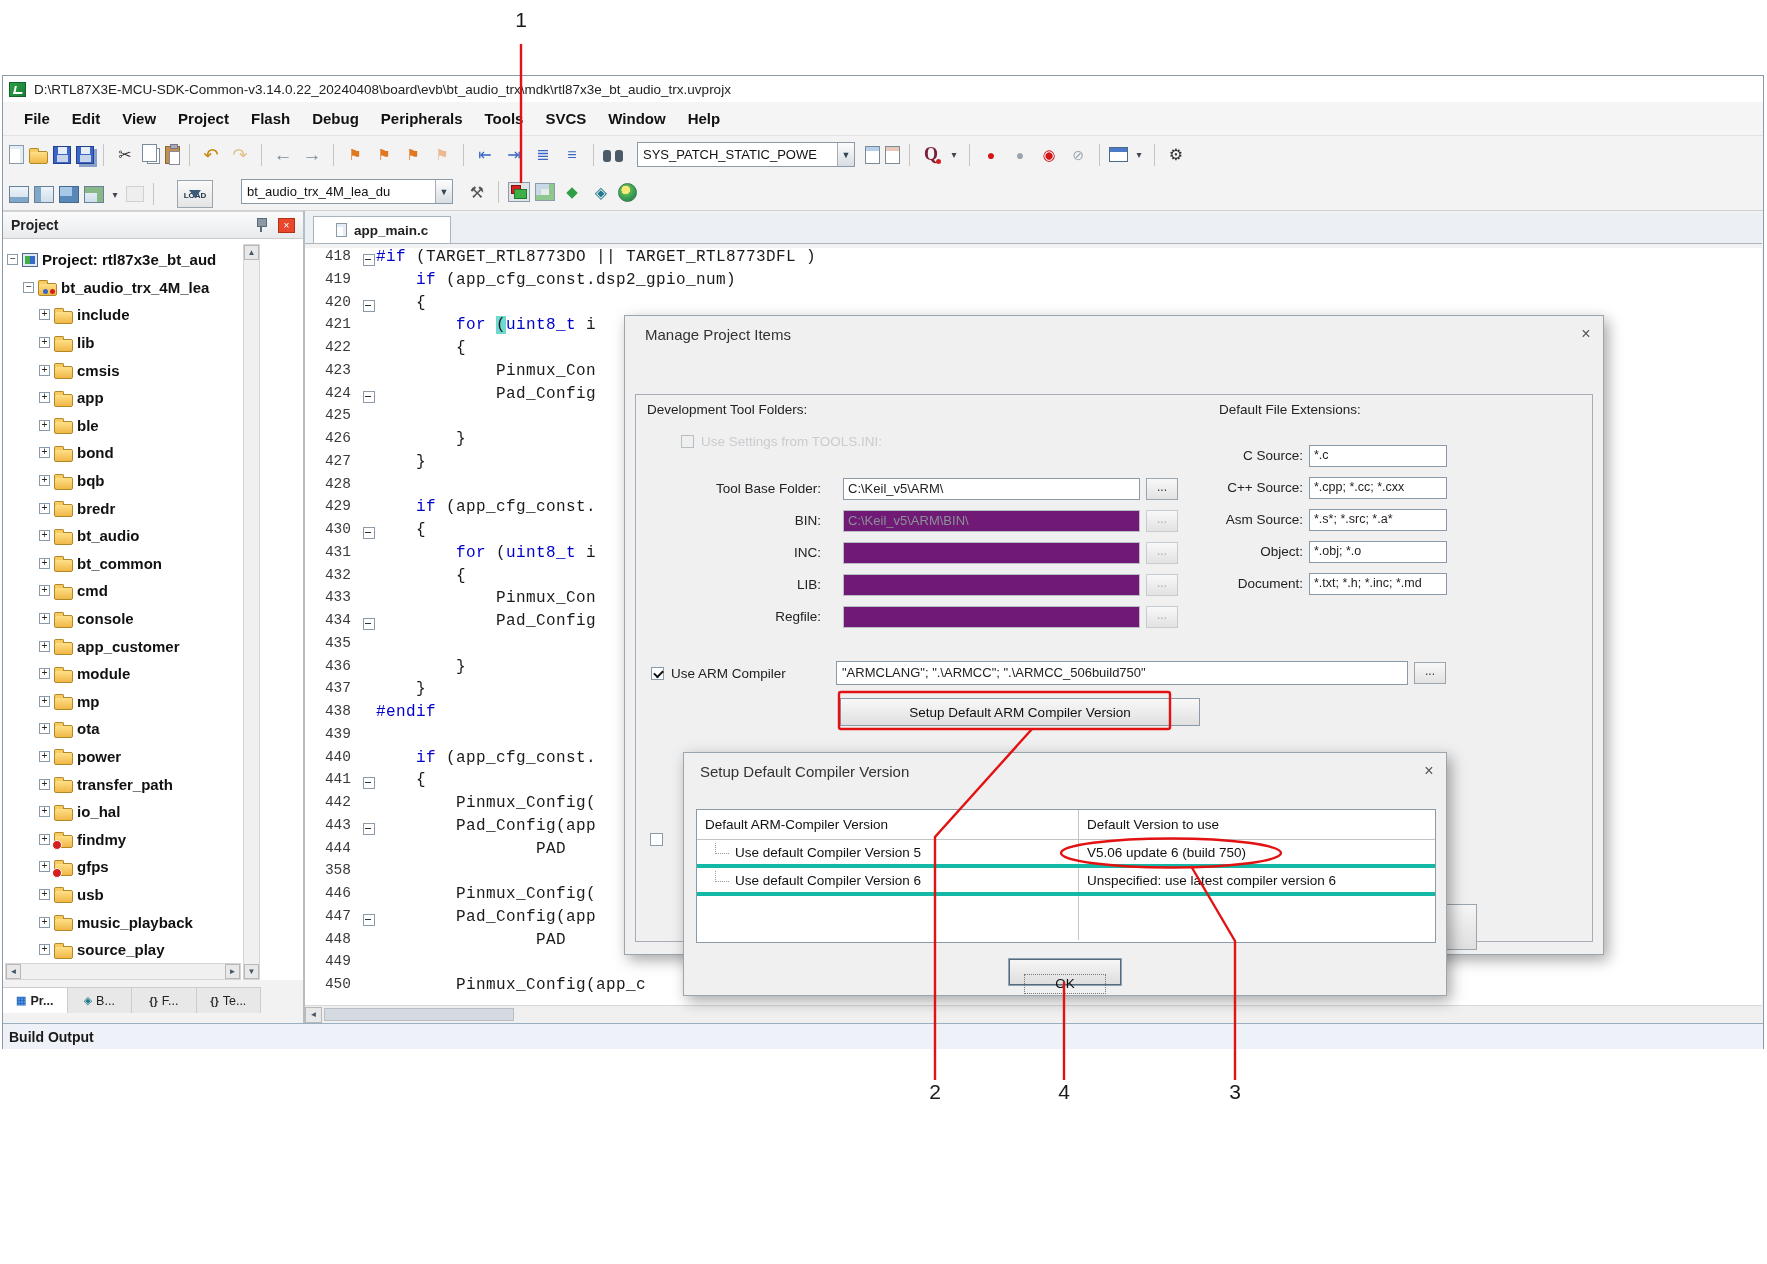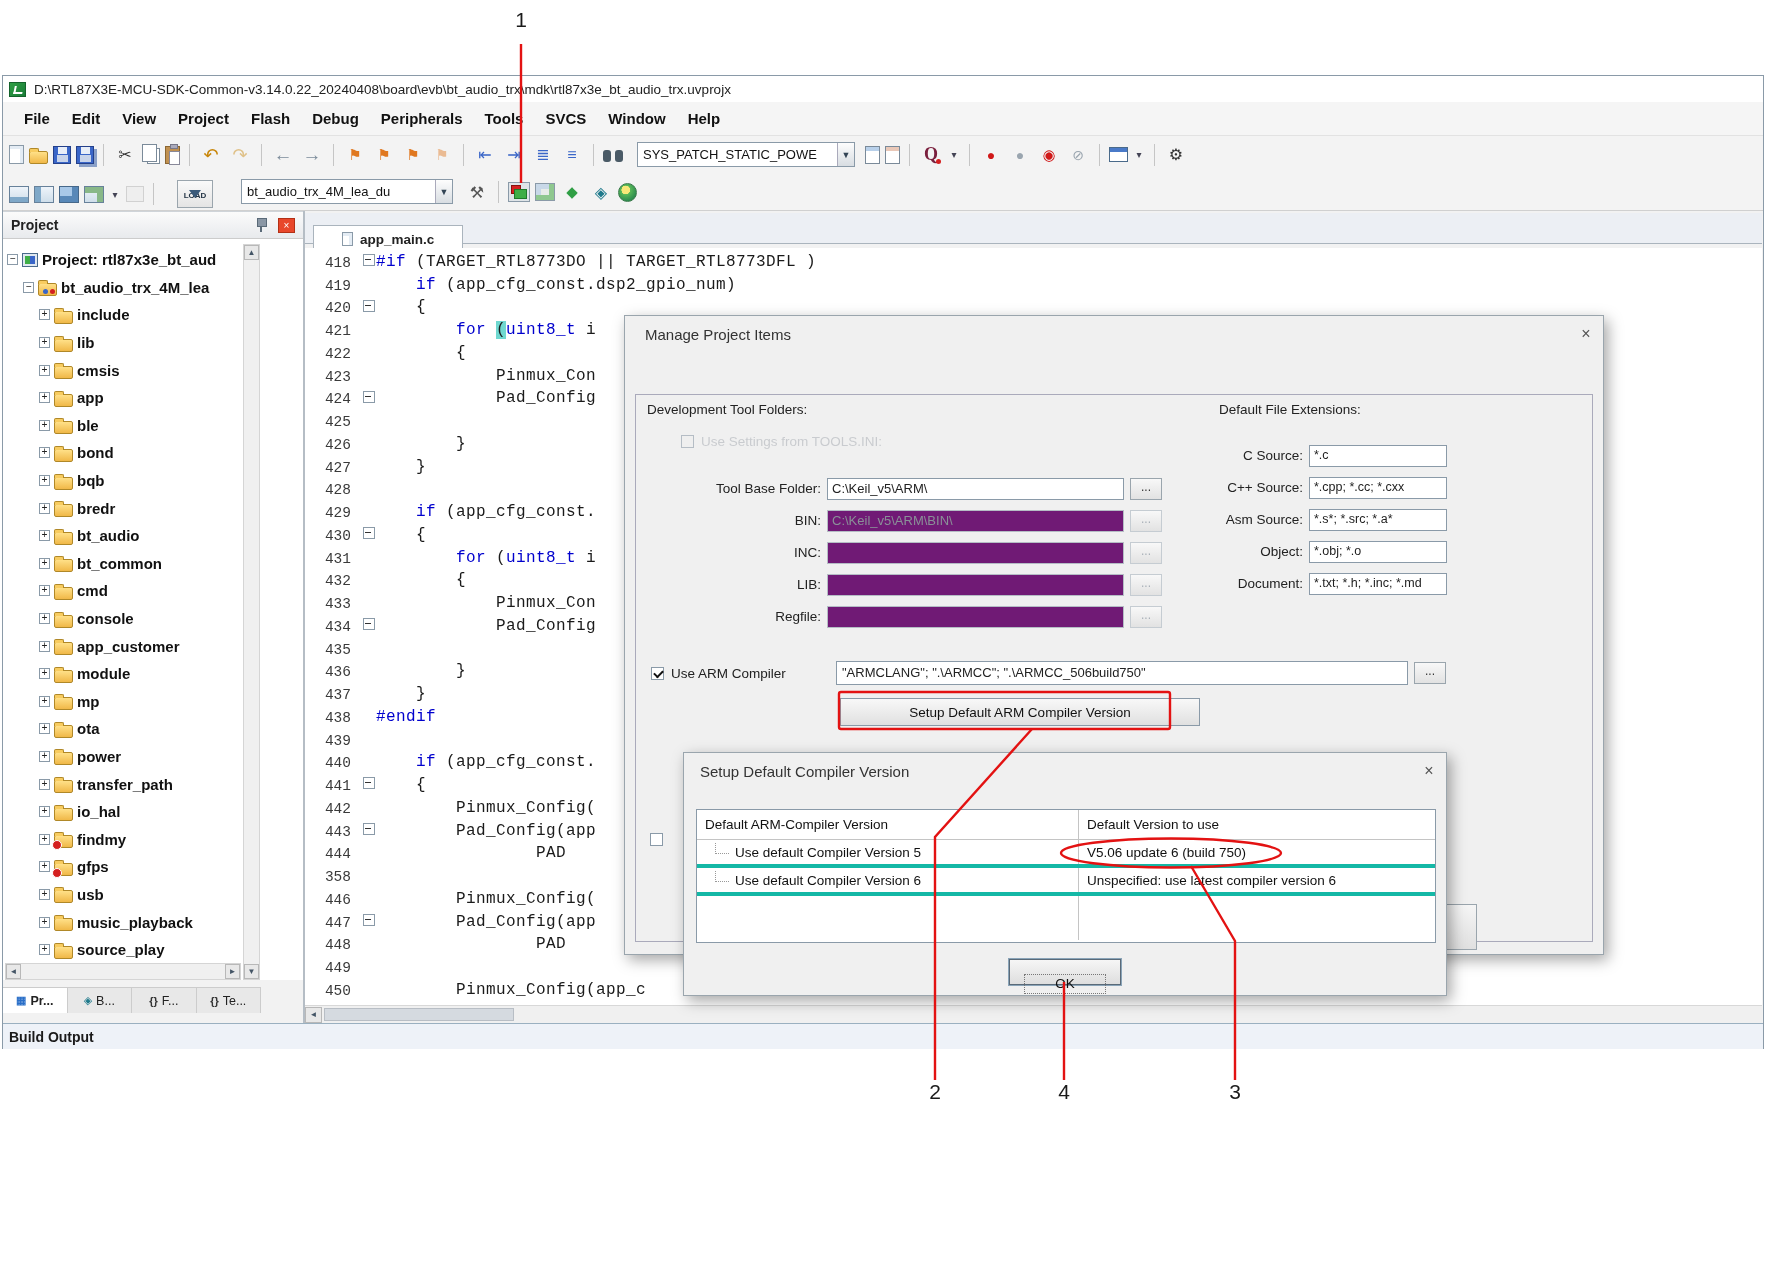--- a/index.html
+++ b/index.html
@@ -99,23 +99,23 @@
 .hs-btn{width:15px;height:15px;background:#e8e8e8;border:1px solid #b8b8b8;font-size:8px;color:#456;display:flex;align-items:center;justify-content:center}
 .panel-tabs{position:absolute;left:0;top:911px;width:258px;height:26px;display:flex;background:#f2f2f2;border-top:1px solid #ccc}
 .ptab{flex:1;display:flex;align-items:center;justify-content:center;gap:4px;font-size:12.5px;color:#222;border-right:1px solid #ccc;background:#e8e8e8}
 .ptab.active{background:#fff;font-weight:600}
 .ptab-ico{font-size:11px}
 .tpr{color:#2a6fc8}.tbk{color:#1f7a8c}.tfn{color:#333;font-weight:700;font-size:11px}
 .splitter{position:absolute;left:300px;top:135px;width:2px;height:812px;background:#b5bdc5}
 
 
 .edit-tabs{position:absolute;left:302px;top:137px;right:1px;height:31px;background:#eceff4;border-bottom:1px solid #aab4bd}
-.etab{position:absolute;left:8px;top:12px;height:27px;background:#fff;border:1px solid #aab4bd;border-bottom:none;display:flex;align-items:center;gap:7px;padding:0 28px;font-size:13.5px;font-weight:600;color:#222}
+.etab{position:absolute;left:8px;top:3px;height:27px;background:#fff;border:1px solid #aab4bd;border-bottom:none;display:flex;align-items:center;gap:7px;padding:0 22px;font-size:13.5px;font-weight:600;color:#222}
 .code{position:absolute;left:302px;top:172px;right:1px;height:757px;background:#fff;overflow:hidden;font-family:"Liberation Mono","DejaVu Sans Mono",monospace}
-.cline{display:flex;height:22.75px;align-items:flex-end}
+.cline{display:flex;height:22.75px;align-items:flex-start}
 .lnum{width:56px;text-align:right;padding-right:10px;font-size:14.5px;color:#3a3a3a;flex:none}
 .lfold{width:15px;height:22.75px;position:relative;flex:none}
 .lfold.fbox::before{content:"";position:absolute;left:2px;top:6px;width:10px;height:10px;border:1px solid #8a9aa8;background:#fff}
 .lfold.fbox::after{content:"";position:absolute;left:4px;top:11px;width:6px;height:1px;background:#333}
 .ltext{font-size:16px;letter-spacing:.4px;white-space:pre;color:#1a1a1a}
 .kw{color:#0000cd}
 .pm{background:#6fd8d0}
 .code-hscroll{position:absolute;left:302px;top:929px;right:1px;height:18px;background:#f0f0f0;border-top:1px solid #d8d8d8;display:flex;align-items:center}
 .chs-btn{width:17px;height:16px;background:#e8e8e8;border:1px solid #b8b8b8;font-size:8px;color:#456;display:flex;align-items:center;justify-content:center}
 .chs-thumb{width:190px;height:13px;background:#d5dae0;border:1px solid #b8bec5;margin-left:2px}
@@ -140,21 +140,21 @@
 .cbrow{position:absolute;display:flex;align-items:center;gap:7px}
 .toolsini{left:56px;top:118px}
 .cb{width:13px;height:13px;background:#fff;border:1px solid #8a9aa8;position:relative;flex:none}
 .cb.dis-box{background:#efefef;border-color:#b5bdc5}
 .cb.checked::after{content:"";position:absolute;left:2px;top:2px;width:7px;height:4px;border-left:2px solid #111;border-bottom:2px solid #111;transform:rotate(-45deg)}
 .cb-label{font-size:13.5px;color:#222}
 .cb-label.dis{color:#9aa0a8}
 .mrows{position:absolute;left:0;top:162px;width:560px}
 .mrow{height:32px;display:flex;align-items:flex-start}
 .mlabel{width:196px;text-align:right;font-size:13.5px;color:#222;padding-top:3px;flex:none}
-.mfield{margin-left:6px;width:297px;height:22px;border:1px solid #8a9aa8;background:#fff;font-size:13px;color:#222;padding:2px 4px 16px;white-space:nowrap;overflow:hidden;flex:none}
+.mfield{margin-left:22px;width:297px;height:22px;border:1px solid #8a9aa8;background:#fff;font-size:13px;color:#222;padding:2px 4px 16px;white-space:nowrap;overflow:hidden;flex:none}
 .mfield.off{background:#701a75;color:#8a9098;border-color:#b5bdc5}
 .mbrowse{margin-left:6px;width:32px;height:22px;background:linear-gradient(#f8f8f8,#e2e2e2);border:1px solid #9aa5ad;font-size:12px;color:#333;text-align:center;line-height:16px;flex:none}
 .mbrowse.off{color:#a8b0b8;border-color:#c5ccd2}
 .erows{position:absolute;left:560px;top:129px;width:292px}
 .erow{height:32px;display:flex;align-items:flex-start}
 .elabel{width:118px;text-align:right;font-size:13.5px;color:#222;padding-top:3px;flex:none}
 .efield{margin-left:6px;width:138px;height:22px;border:1px solid #8a9aa8;background:#fff;font-size:12.5px;color:#222;padding:2px 4px 0;white-space:nowrap;overflow:hidden}
 .armrow{position:absolute;left:26px;top:345px;display:flex;align-items:center;width:824px}
 .armrow .cb-label{margin-left:7px;width:155px}
 .armfield{margin-left:10px;width:572px;height:24px;border:1px solid #8a9aa8;background:#fff;font-size:13px;color:#222;padding:3px 5px 0;white-space:nowrap;overflow:hidden;flex:none}

